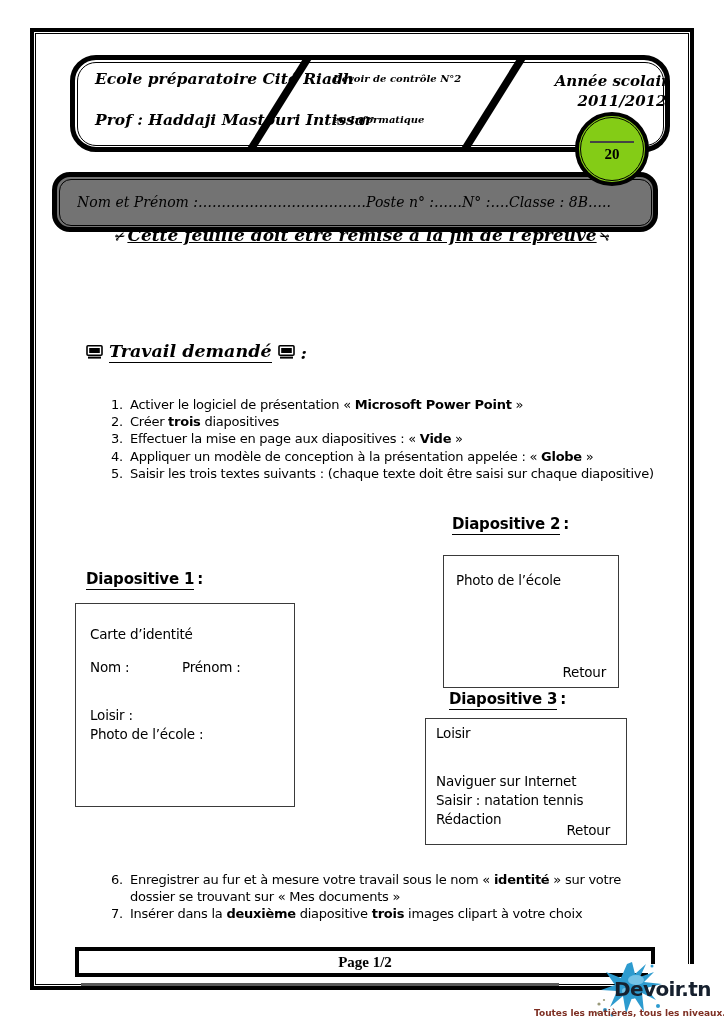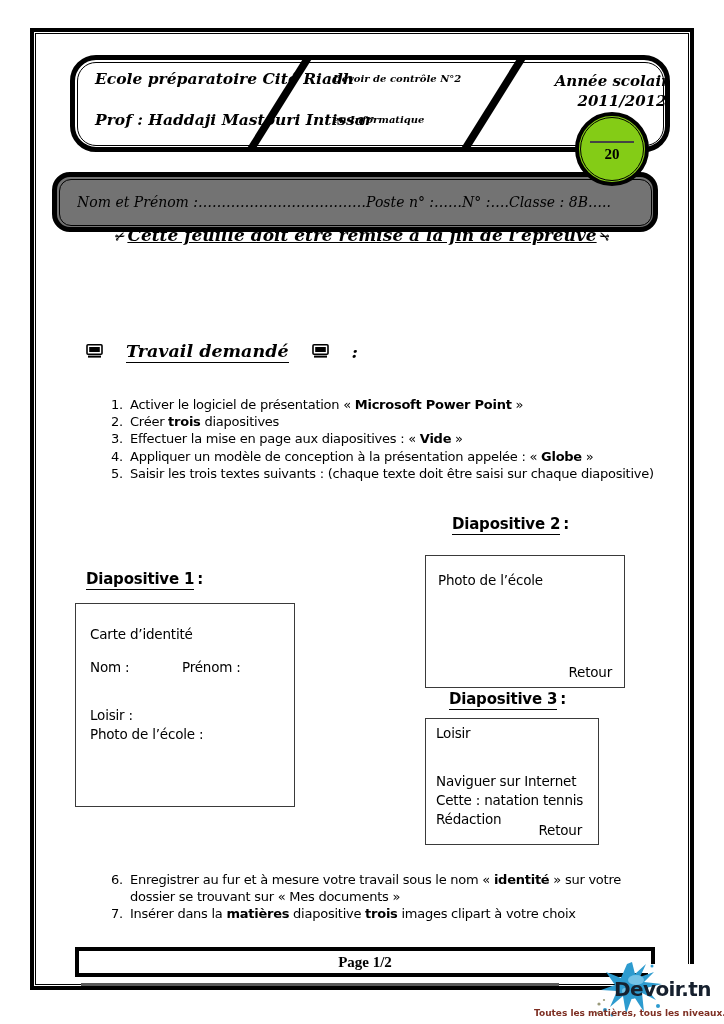--- a/index.html
+++ b/index.html
@@ -45,21 +45,21 @@
         white-space:nowrap;overflow:hidden;}
 
   
   .notice{position:absolute;left:0;top:225px;width:100%;text-align:center;z-index:2;
         font-family:"DejaVu Serif",serif;font-style:italic;font-weight:bold;font-size:17px;}
   .notice .u{text-decoration:underline;}
   .orn{display:inline-block;font-size:12px;margin:0 3px;transform:rotate(-25deg);}
   .orn.right{transform:scaleX(-1) rotate(-25deg);}
 
   
-  .work-head{position:absolute;left:86px;top:341px;z-index:2;display:flex;align-items:center;gap:23px;
+  .work-head{position:absolute;left:86px;top:341px;z-index:2;display:flex;align-items:flex-end;gap:6px;
         font-family:"DejaVu Serif",serif;font-style:italic;font-weight:bold;font-size:17.5px;}
   .work-head .u{border-bottom:1.8px solid #000;padding-bottom:1px;}
   .pc-icon{flex:none;display:inline-block;}
 
   
   .tasks{position:absolute;left:103px;width:552px;z-index:2;font-size:13px;
          letter-spacing:-0.25px;line-height:17.2px;}
   .tasks.one{top:396px;} .tasks.two{top:871px;}
   .task{display:flex;}
   .task .num{flex:none;width:20px;text-align:right;}
@@ -67,22 +67,22 @@
   .b{font-weight:bold;}
 
   
   .slide-label{position:absolute;z-index:2;font-size:15px;font-weight:bold;letter-spacing:-0.2px;}
   .slide-label .u{border-bottom:1.8px solid #000;padding-bottom:1px;}
   .slide-label .colon{margin-left:3px;}
   .lbl1{left:86px;top:570px;} .lbl2{left:452px;top:515px;} .lbl3{left:449px;top:690px;}
   .slide-box{position:absolute;background:#fff;border:1.5px solid #3a3a3a;z-index:2;
         font-size:13.5px;letter-spacing:-0.2px;box-sizing:border-box;}
   .box1{left:75px;top:603px;width:220px;height:204px;}
-  .box2{left:425px;top:555px;width:200px;height:133px;}
-  .box3{left:425px;top:718px;width:174px;height:127px;}
+  .box2{left:443px;top:555px;width:176px;height:133px;}
+  .box3{left:425px;top:718px;width:202px;height:127px;}
   .abs{position:absolute;}
   .b1-title{left:14px;top:22px;} .b1-nom{left:14px;top:55px;} .b1-prenom{left:106px;top:55px;}
   .b1-loisir{left:14px;top:103px;} .b1-photo{left:14px;top:122px;}
   .b2-content{left:12px;top:16px;} .b2-back{right:12px;bottom:7px;}
   .b3-title{left:10px;top:6px;}
   .b3-lines{left:10px;top:53px;line-height:19px;}
   .b3-back{right:16px;bottom:6px;}
 
   
   .page-box{position:absolute;left:75px;top:947px;width:580px;height:30px;background:#fff;
@@ -186,34 +186,34 @@
     <div class="abs b1-prenom">Prénom :</div>
     <div class="abs b1-loisir">Loisir :</div>
     <div class="abs b1-photo">Photo de l’école :</div>
   </div>
 
   <div class="slide-label lbl3"><span class="u">Diapositive 3</span><span class="colon">:</span></div>
   <div class="slide-box box3">
     <div class="abs b3-title">Loisir</div>
     <div class="abs b3-lines">
       <div>Naviguer sur Internet</div>
-      <div>Cette : natation tennis</div>
+      <div>Saisir : natation tennis</div>
       <div>Rédaction</div>
     </div>
     <div class="abs b3-back">Retour</div>
   </div>
 
   <div class="tasks two">
     <div class="task">
         <span class="num">6.</span>
         <span class="txt"><span>Enregistrer au fur et à mesure votre travail sous le nom « </span><span class="b">identité</span><span> » sur votre dossier se trouvant sur « Mes documents »</span></span>
       </div>
     <div class="task">
         <span class="num">7.</span>
-        <span class="txt"><span>Insérer dans la </span><span class="b">matières</span><span> diapositive </span><span class="b">trois</span><span> images clipart à votre choix</span></span>
+        <span class="txt"><span>Insérer dans la </span><span class="b">deuxième</span><span> diapositive </span><span class="b">trois</span><span> images clipart à votre choix</span></span>
       </div>
   </div>
 
   <div class="page-shadow"></div>
   <div class="page-box">
     <span>Page 1/2</span>
   </div>
   <div class="corner-patch"></div>
 
   <div class="logo">

